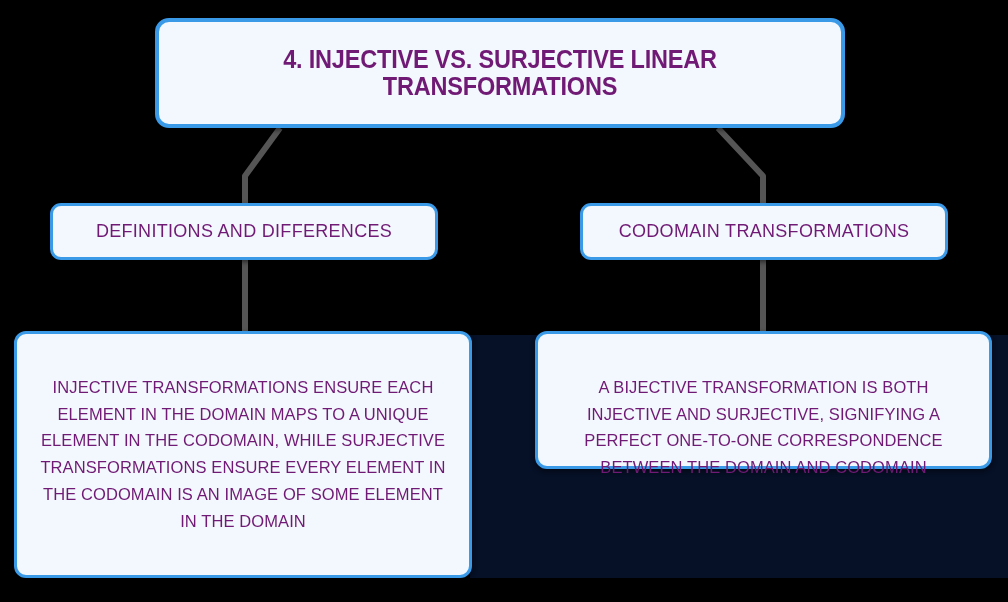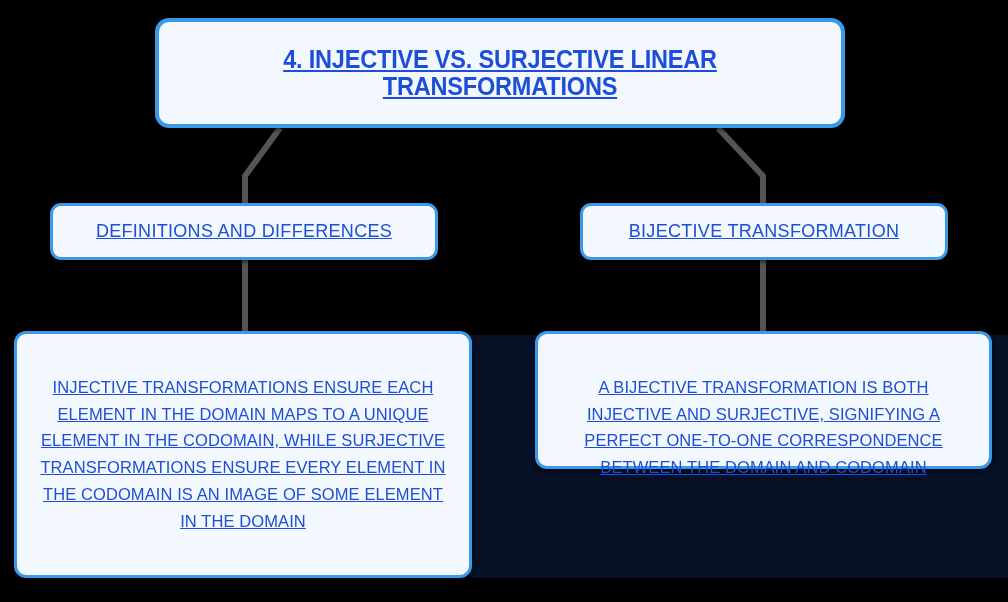--- a/index.html
+++ b/index.html
@@ -46,23 +46,22 @@
   .node {
     position: absolute;
     box-sizing: border-box;
     background: #f2f8fd;
     border: 3px solid #3a9ae8;
     border-radius: 12px;
     display: flex;
     align-items: center;
     justify-content: center;
     text-align: center;
-    color: #1d4ed8;
+    color: #701a75;
     box-shadow: 0 2px 5px rgba(0,0,0,0.55);
-    text-decoration: underline;
   }
 
   
   #title-node {
     left: 155px;
     top: 18px;
     width: 690px;
     height: 110px;
     border-radius: 14px;
     border-width: 4px;
@@ -142,21 +141,21 @@
 
   <div class="node" id="title-node">
     <div class="node-text">4. INJECTIVE VS. SURJECTIVE LINEAR TRANSFORMATIONS</div>
   </div>
 
   <div class="node level2" id="branch-left">
     <div class="node-text">DEFINITIONS AND DIFFERENCES</div>
   </div>
 
   <div class="node level2" id="branch-right">
-    <div class="node-text">BIJECTIVE TRANSFORMATION</div>
+    <div class="node-text">CODOMAIN TRANSFORMATIONS</div>
   </div>
 
   <div class="node level3" id="content-left">
     <div class="node-text">INJECTIVE TRANSFORMATIONS ENSURE EACH ELEMENT IN THE DOMAIN MAPS TO A UNIQUE ELEMENT IN THE CODOMAIN, WHILE SURJECTIVE TRANSFORMATIONS ENSURE EVERY ELEMENT IN THE CODOMAIN IS AN IMAGE OF SOME ELEMENT IN THE DOMAIN</div>
   </div>
 
   <div class="node level3" id="content-right">
     <div class="node-text">A BIJECTIVE TRANSFORMATION IS BOTH INJECTIVE AND SURJECTIVE, SIGNIFYING A PERFECT ONE-TO-ONE CORRESPONDENCE BETWEEN THE DOMAIN AND CODOMAIN</div>
   </div>
 

